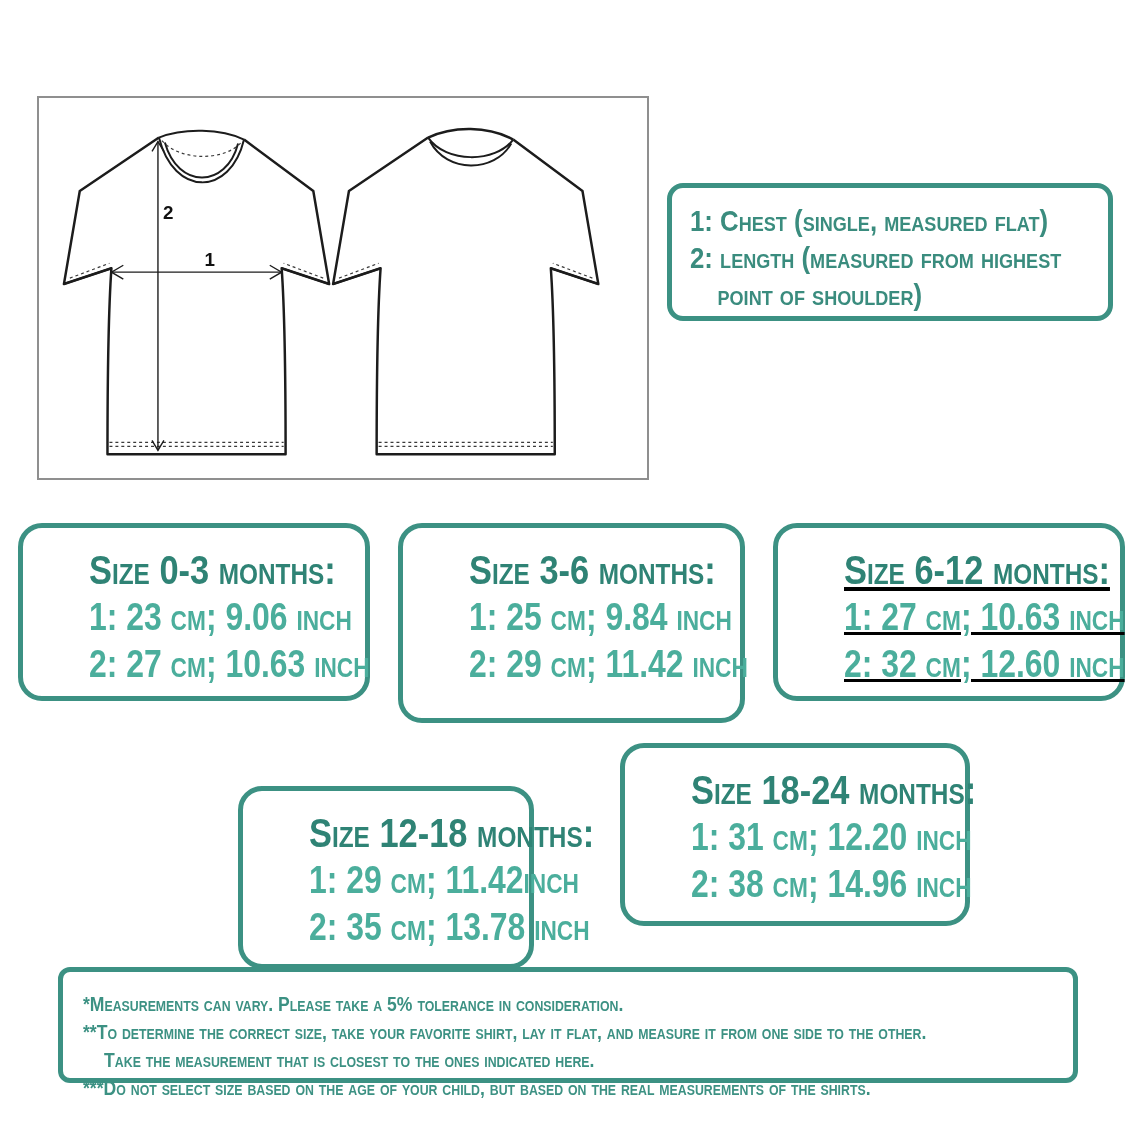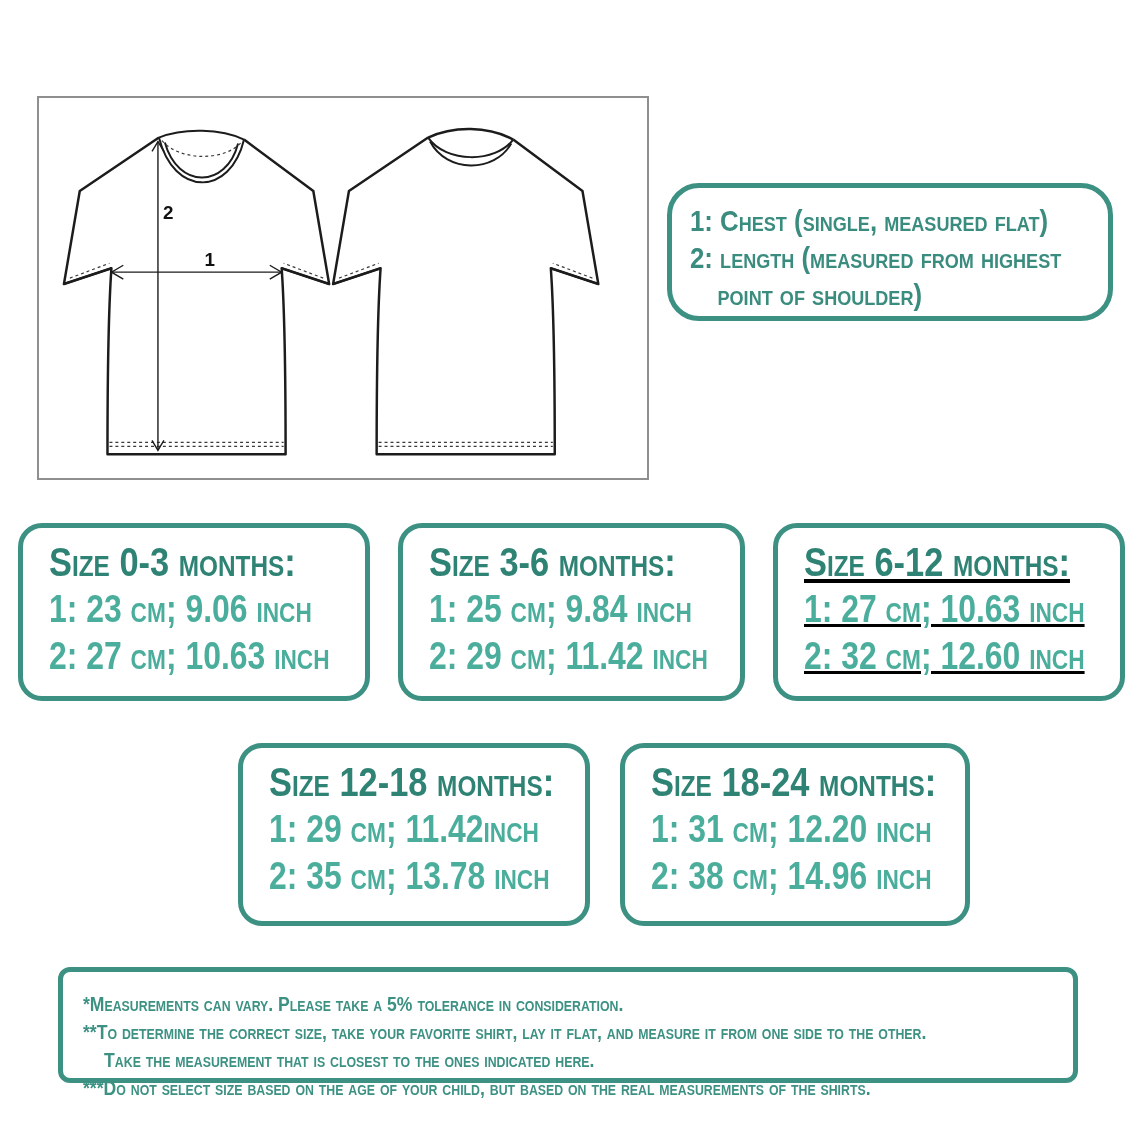--- a/index.html
+++ b/index.html
@@ -12,45 +12,45 @@
     border: 2px solid #8f8f8f; background: #ffffff;
   }
   .sketch-box svg { width: 100%; height: 100%; display: block; }
 
   
   .teal-box {
     position: absolute; background: #ffffff;
     border: 5px solid #3c9183; border-radius: 24px;
   }
 
-  .legend-box { left: 667px; top: 183px; width: 446px; height: 138px; border-radius: 32px; }
+  .legend-box { left: 667px; top: 183px; width: 446px; height: 138px; border-radius: 16px; }
   .legend-content { padding: 14px 0 0 18px; }
   .legend-line {
     font-variant: small-caps; font-weight: bold; color: #3a8c7e;
     font-size: 30px; line-height: 37px; white-space: nowrap;
     transform: scaleX(0.86); transform-origin: left center;
   }
   .legend-line.indent { padding-left: 32px; }
 
-  .size-card .card-content { padding: 10px 0 0 26px; }
+  .size-card .card-content { padding: 18px 0 0 26px; margin-left: 40px; }
   .card-title {
     font-variant: small-caps; font-weight: bold; color: #2f8375;
     font-size: 41px; line-height: 48px; white-space: nowrap;
     transform: scaleX(0.84); transform-origin: left center;
   }
   .card-line {
     font-variant: small-caps; font-weight: bold; color: #4bae9c;
     font-size: 38px; line-height: 47px; white-space: nowrap;
     transform: scaleX(0.84); transform-origin: left center;
   }
 
   #size-card-0 { left: 18px;  top: 523px; width: 352px; height: 178px; }
-  #size-card-1 { left: 398px; top: 523px; width: 347px; height: 178px; }
+  #size-card-1 { left: 398px; top: 523px; width: 347px; height: 200px; }
   #size-card-2 { left: 773px; top: 523px; width: 352px; height: 178px; text-decoration: underline; }
-  #size-card-3 { left: 238px; top: 743px; width: 352px; height: 183px; }
+  #size-card-3 { left: 238px; top: 786px; width: 296px; height: 183px; }
   #size-card-4 { left: 620px; top: 743px; width: 350px; height: 183px; text-align: center; }
 
   .footnote-box { left: 58px; top: 967px; width: 1020px; height: 116px; border-radius: 12px; }
   .footnote-content { padding: 18px 0 0 20px; }
   .footnote-line {
     font-variant: small-caps; font-weight: bold; color: #3c9183;
     font-size: 20px; line-height: 28px; white-space: nowrap;
     transform: scaleX(0.88); transform-origin: left center;
   }
   .footnote-line.indent { padding-left: 24px; }

